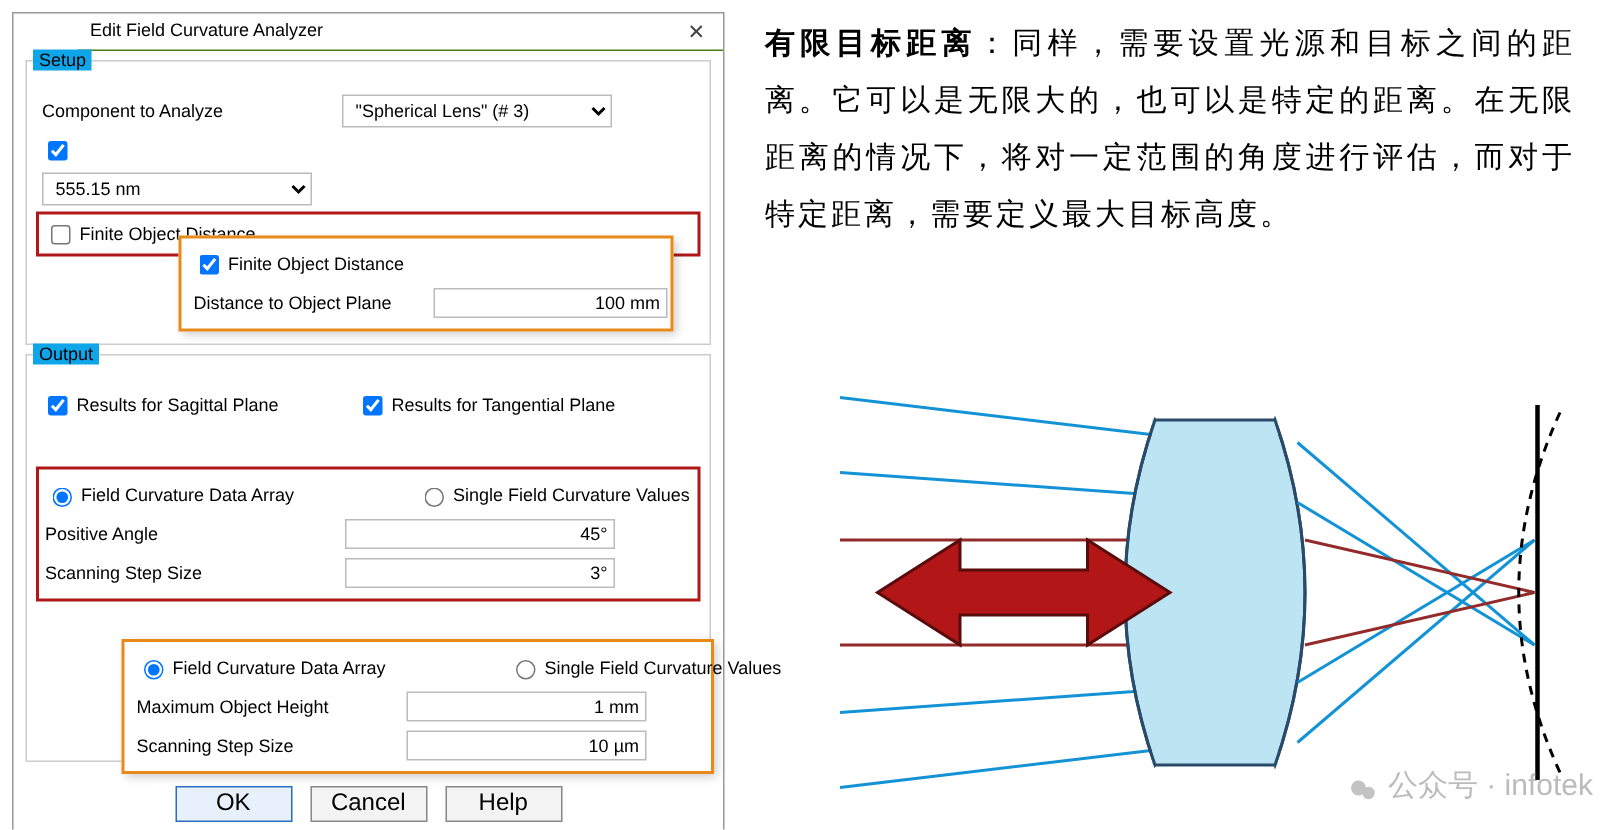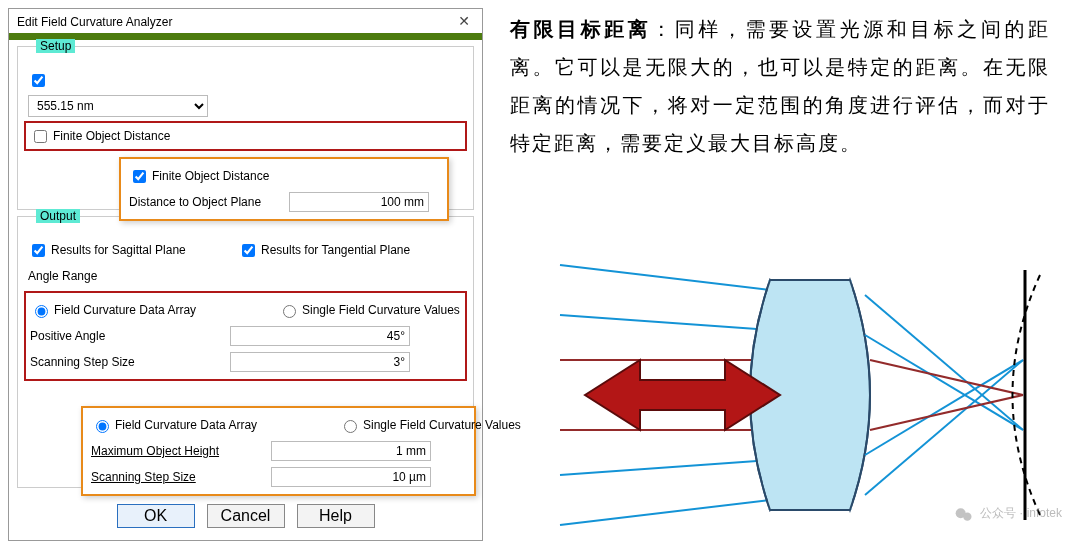--- a/index.html
+++ b/index.html
@@ -16,42 +16,43 @@
     position: absolute;
     left: 8px;
     top: 8px;
     width: 475px;
     border: 1px solid #999;
     background: #fff;
   }
   .titlebar {
     display: flex;
     justify-content: space-between;
-    align-items: flex-end;
+    align-items: flex-start;
     padding: 4px 8px;
-    border-bottom: 7px solid #4d7c0f;
+    border-bottom: 1px solid #4d7c0f;
     font-size: 12px;
+    margin-left: 43px;
   }
   .titlebar .close {
     font-size: 14px;
     color: #444;
     cursor: pointer;
     padding: 0 4px;
   }
   .groupbox {
     margin: 6px 8px;
     border: 1px solid #ccc;
     padding: 18px 10px 8px 10px;
     position: relative;
   }
   .groupbox-title {
     position: absolute;
     top: -8px;
-    left: 18px;
-    background: #5eead4;
+    left: 4px;
+    background: #0ea5e9;
     padding: 0 4px;
     font-size: 12px;
   }
   .row {
     display: flex;
     align-items: center;
     margin: 4px 0;
     min-height: 22px;
   }
   .row label, .row span.lbl {
@@ -83,29 +84,29 @@
     box-shadow: 2px 2px 6px rgba(0,0,0,0.2);
   }
   .callout-finite {
     position: absolute;
     left: 110px;
     top: 148px;
     width: 330px;
     z-index: 5;
   }
   .callout-finite .row label { flex: 0 0 160px; }
-  .callout-finite input[type="text"]{ width: 140px;}
+  .callout-finite input[type="text"]{ width: 156px;}
   .callout-object {
     position: absolute;
     left: 72px;
     bottom: 44px;
     width: 395px;
     z-index: 5;
   }
-  .callout-object .row span.lbl { flex: 0 0 180px; text-decoration: underline; }
+  .callout-object .row span.lbl { flex: 0 0 180px; }
   .callout-object input[type="text"]{ width: 160px;}
   .radio-pair { display:flex; gap: 48px; }
   .buttons {
     display:flex;
     gap: 12px;
     justify-content: center;
     padding: 10px 0 12px 0;
   }
   .buttons button {
     width: 78px;
@@ -133,42 +134,50 @@
   .diagram {
     position: absolute;
     left: 520px;
     top: 250px;
     width: 540px;
     height: 290px;
   }
   .watermark {
     position: absolute;
     right: 18px;
-    bottom: 28px;
+    bottom: 16px;
     color: rgba(120,120,120,0.5);
-    font-size: 12px;
+    font-size: 20px;
     display:flex;
-    align-items:flex-start;
+    align-items:flex-end;
     gap:6px;
   }
   .watermark svg { opacity:0.5; }
   .pad-below { height: 90px; }
 </style>
 </head>
 <body>
 
 <div class="dialog">
   <div class="titlebar">
     <span>Edit Field Curvature Analyzer</span>
     <span class="close">✕</span>
   </div>
 
   <div class="groupbox">
     <span class="groupbox-title">Setup</span>
 
+    <div class="row">
+      <span class="lbl">Component to Analyze</span>
+      <div class="control">
+        <select>
+          <option>"Spherical Lens" (# 3)</option>
+        </select>
+      </div>
+    </div>
 
     <div class="row chk-row">
       <input type="checkbox" checked="" style="">
     </div>
 
     <div class="row">
       <div class="control">
         <select>
           <option>555.15 nm</option>
         </select>
@@ -192,21 +201,20 @@
         <input type="checkbox" checked="" style="">
         <span>Results for Sagittal Plane</span>
       </div>
       <div class="chk-row">
         <input type="checkbox" checked="" style="">
         <span>Results for Tangential Plane</span>
       </div>
     </div>
 
     <div class="row">
-      <span class="lbl">Angle Range</span>
     </div>
 
     <div class="hl-red">
       <div class="row radio-pair">
         <label class="chk-row">
           <input type="radio" name="arr1" checked="" style="">
           <span>Field Curvature Data Array</span>
         </label>
         <label class="chk-row">
           <input type="radio" name="arr1" style="">

